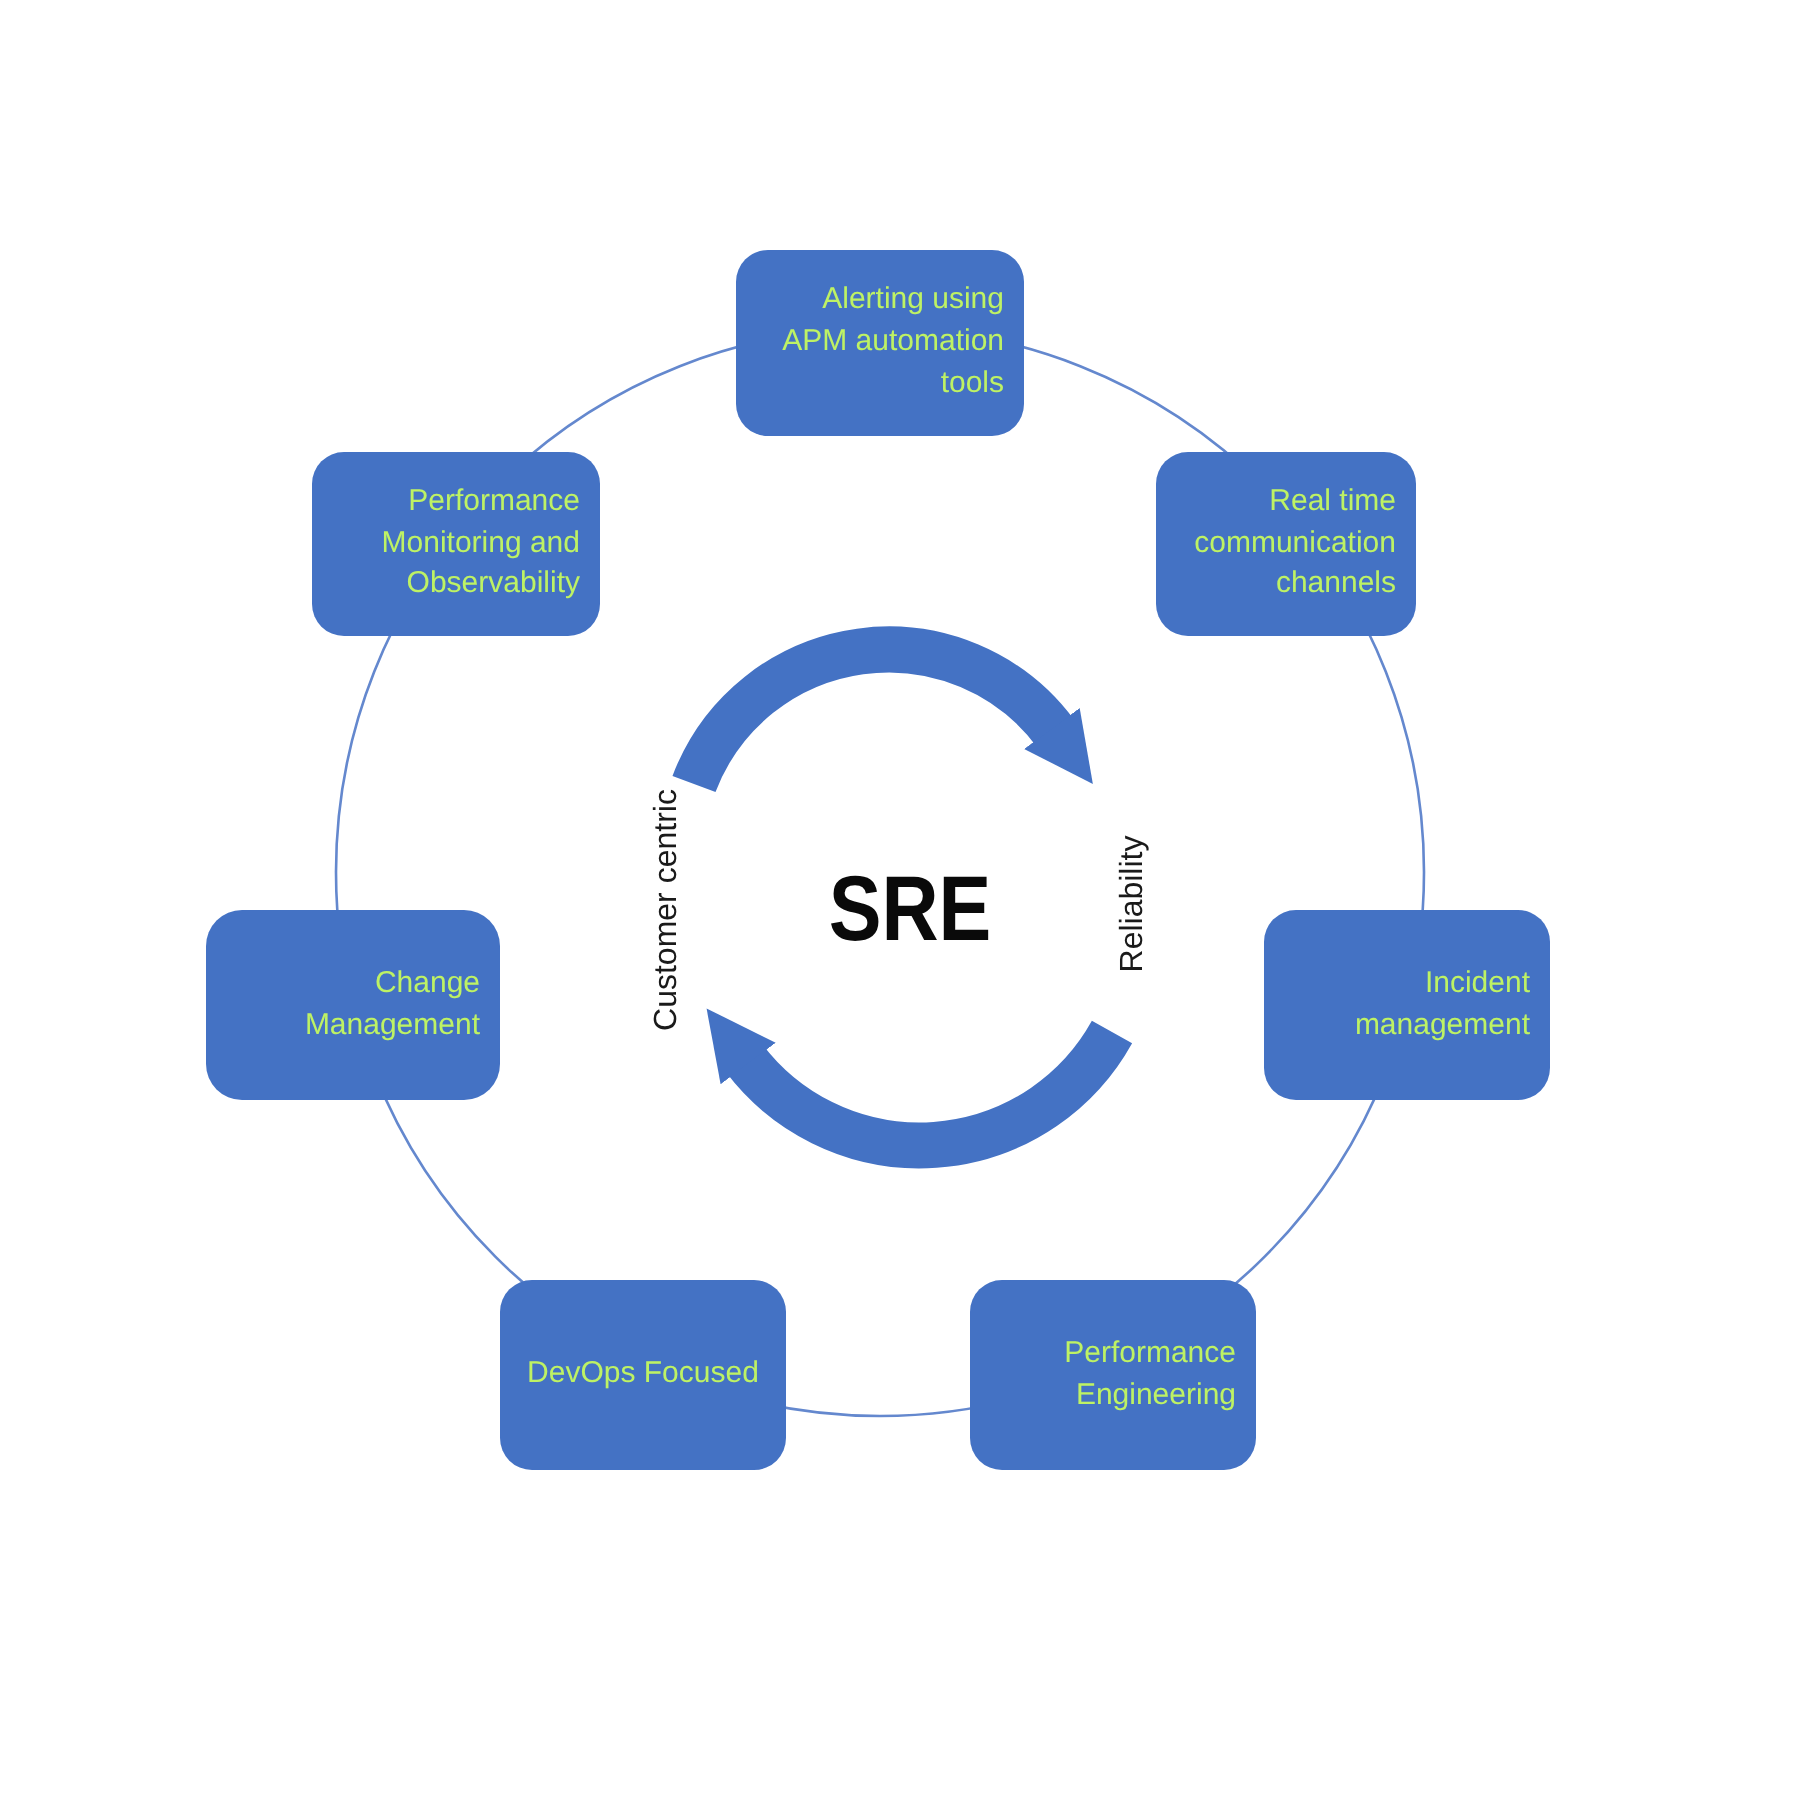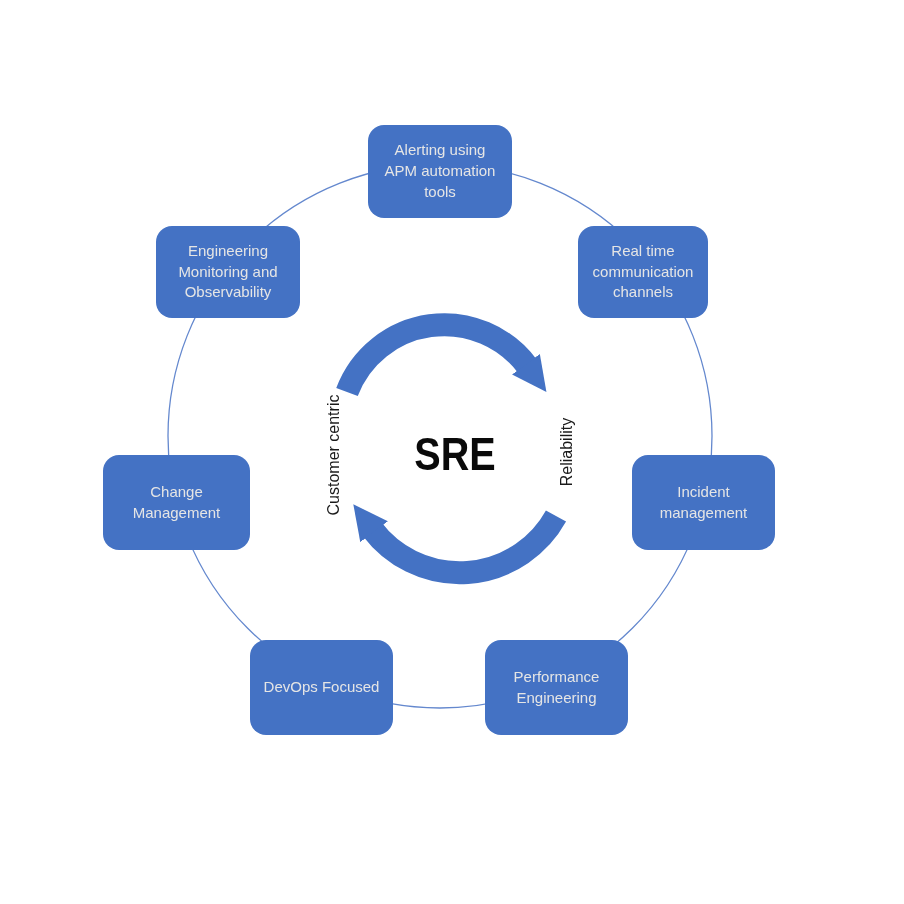--- a/index.html
+++ b/index.html
@@ -9,34 +9,34 @@
     height: 904px;
     background: #ffffff;
     overflow: hidden;
     font-family: "Liberation Sans", sans-serif;
   }
   .layer-svg { position: absolute; left: 0; top: 0; }
   .node {
     position: absolute;
     background: #4472c4;
     border-radius: 16px;
-    color: #e5e5e5;
+    color: #bef264;
     display: flex;
     align-items: center;
     justify-content: center;
-    text-align: center;
+    text-align: right;
     font-size: 15px;
     line-height: 1.38;
     padding: 6px 10px;
     box-sizing: border-box;
   }
   .node-alerting     { left: 368px; top: 125px; width: 144px; height: 93px; }
   .node-appmon       { left: 156px; top: 226px; width: 144px; height: 92px; }
   .node-realtime     { left: 578px; top: 226px; width: 130px; height: 92px; }
-  .node-change       { left: 103px; top: 455px; width: 147px; height: 95px; }
+  .node-change       { left: 103px; top: 455px; width: 147px; height: 95px; border-radius: 18px; }
   .node-incident     { left: 632px; top: 455px; width: 143px; height: 95px; }
   .node-devops       { left: 250px; top: 640px; width: 143px; height: 95px; }
   .node-performance  { left: 485px; top: 640px; width: 143px; height: 95px; }
   .center-label {
     position: absolute;
     left: 395px; top: 424px; width: 120px; height: 60px;
     display: flex; align-items: center; justify-content: center;
     font-size: 46px;
     font-weight: bold;
     color: #0a0a0a;
@@ -72,21 +72,21 @@
     <path d="M 347 392 A 104 104 0 0 1 528 367" fill="none" stroke-width="23" marker-end="url(#ah)" stroke="#4472c4"></path>
 
     <path d="M 556 516 A 110 110 0 0 1 372 529" fill="none" stroke-width="23" marker-end="url(#ah)" stroke="#4472c4"></path>
   </svg>
 
   <div class="node node-alerting">
     <span>Alerting using APM automation tools</span>
   </div>
 
   <div class="node node-appmon">
-    <span>Engineering Monitoring and Observability</span>
+    <span>Performance Monitoring and Observability</span>
   </div>
 
   <div class="node node-realtime">
     <span>Real time communication channels</span>
   </div>
 
   <div class="node node-change">
     <span>Change Management</span>
   </div>
 

